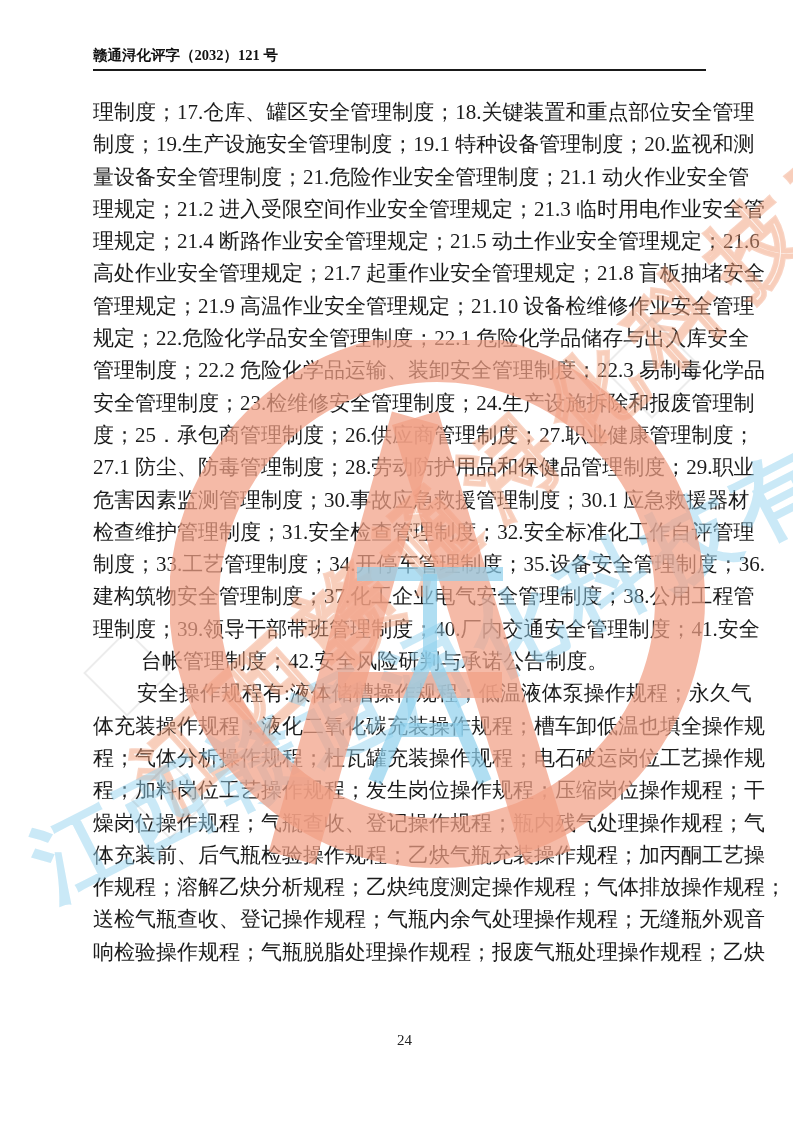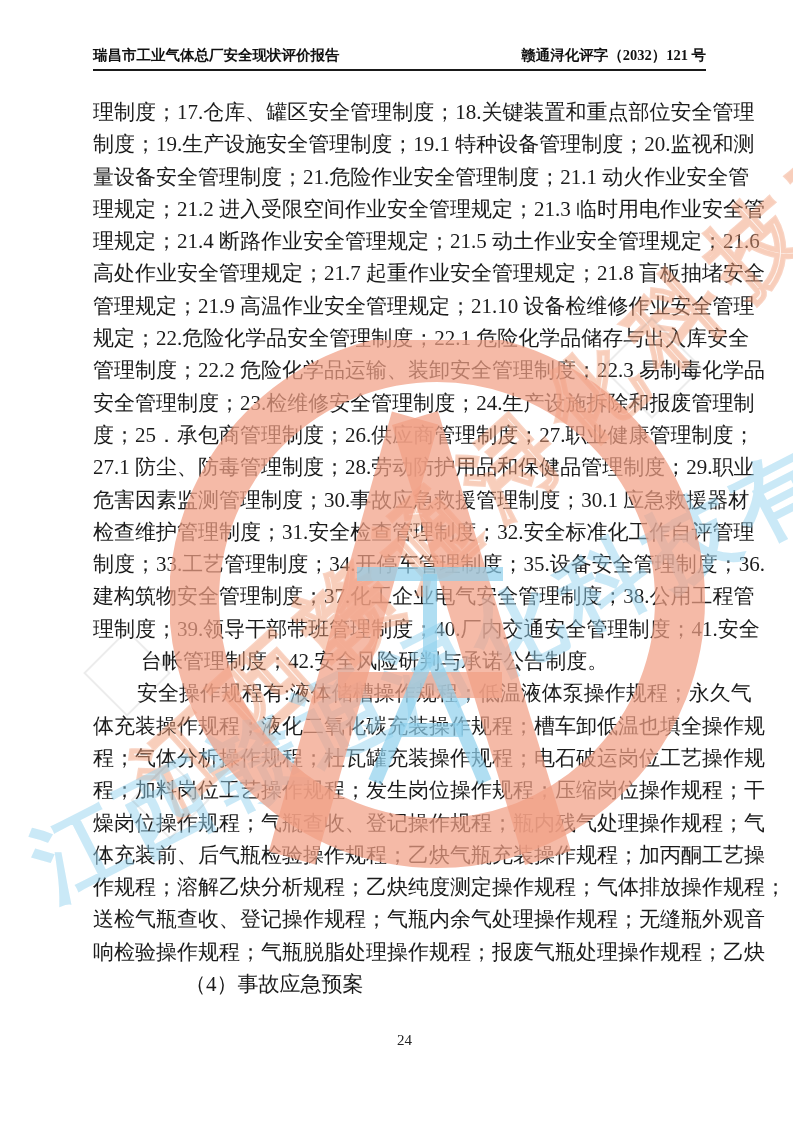--- a/index.html
+++ b/index.html
@@ -66,21 +66,20 @@
   .d1{left:616px;top:332px;width:68px;height:68px;}
   .d2{left:96px;top:642px;width:58px;height:58px;}
   .d3{left:142px;top:772px;width:52px;height:52px;}
 </style>
 </head>
 <body>
 
 <div class="page">
 
   <div class="hdr">
-    <span>瑞昌市工业气体总厂安全现状评价报告</span>
     <span>赣通浔化评字（2032）121 号</span>
   </div>
 
   <div class="bodytext">
     <div class="line">理制度；17.仓库、罐区安全管理制度；18.关键装置和重点部位安全管理</div>
     <div class="line">制度；19.生产设施安全管理制度；19.1 特种设备管理制度；20.监视和测</div>
     <div class="line">量设备安全管理制度；21.危险作业安全管理制度；21.1 动火作业安全管</div>
     <div class="line">理规定；21.2 进入受限空间作业安全管理规定；21.3 临时用电作业安全管</div>
     <div class="line">理规定；21.4 断路作业安全管理规定；21.5 动土作业安全管理规定；21.6</div>
     <div class="line">高处作业安全管理规定；21.7 起重作业安全管理规定；21.8 盲板抽堵安全</div>
@@ -100,21 +99,20 @@
     <div class="line ind">安全操作规程有:液体储槽操作规程；低温液体泵操作规程；永久气</div>
     <div class="line">体充装操作规程；液化二氧化碳充装操作规程；槽车卸低温也填全操作规</div>
     <div class="line">程；气体分析操作规程；杜瓦罐充装操作规程；电石破运岗位工艺操作规</div>
     <div class="line">程；加料岗位工艺操作规程；发生岗位操作规程；压缩岗位操作规程；干</div>
     <div class="line">燥岗位操作规程；气瓶查收、登记操作规程；瓶内残气处理操作规程；气</div>
     <div class="line">体充装前、后气瓶检验操作规程；乙炔气瓶充装操作规程；加丙酮工艺操</div>
     <div class="line">作规程；溶解乙炔分析规程；乙炔纯度测定操作规程；气体排放操作规程；</div>
     <div class="line">送检气瓶查收、登记操作规程；气瓶内余气处理操作规程；无缝瓶外观音</div>
     <div class="line">响检验操作规程；气瓶脱脂处理操作规程；报废气瓶处理操作规程；乙炔</div>
 
-    <div class="line noj ind">（4）事故应急预案</div>
   </div>
 
   <div class="pageno">24</div>
 
   <div class="wm">
 
     <span class="wm-text wm-orange">江西赣通浔化科技有限公司</span>
     <span class="wm-text wm-blue">江西赣通浔化科技有限公司</span>
 
     <svg class="wm-ring" width="540" height="540" viewBox="0 0 540 540">

